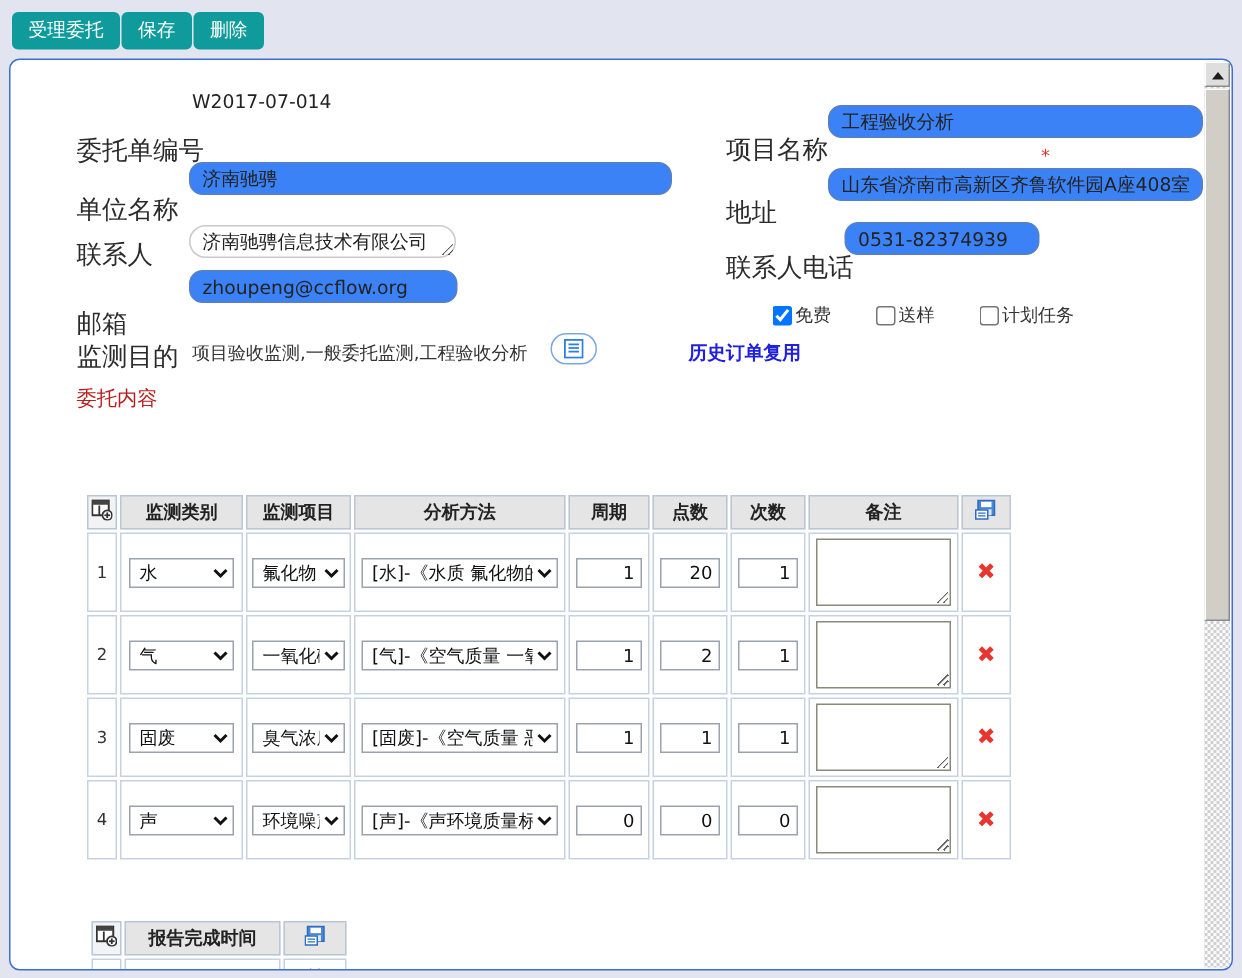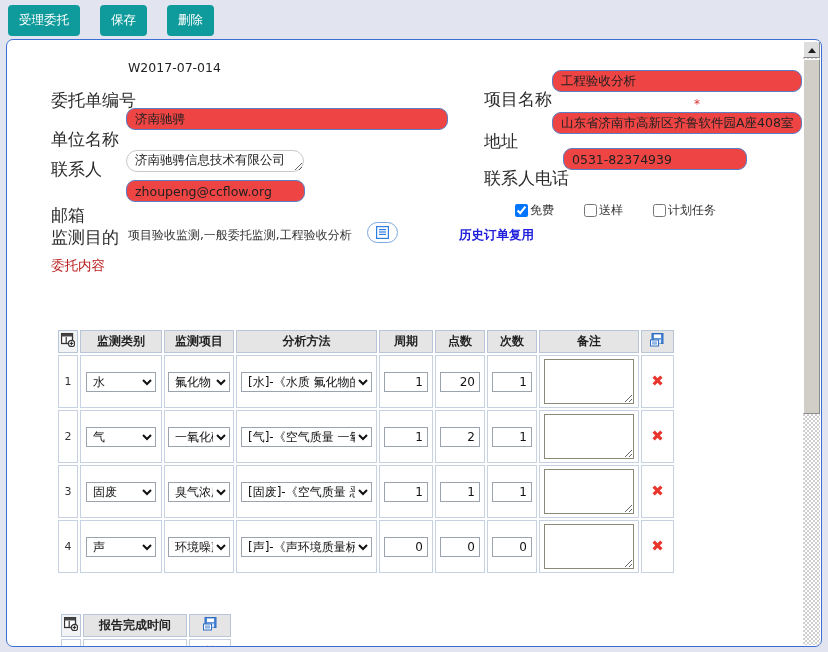--- a/index.html
+++ b/index.html
@@ -11,21 +11,22 @@
     font-size: 12px;
     color: #333;
     overflow: hidden;
   }
 
   
   .toolbar {
     padding: 5px 0 0 8px;
     height: 36px;
     display: flex;
-    gap: 20px;
+    align-items: center;
+    gap: 1px;
   }
   .tbtn {
     background: #0f9b9b;
     color: #fff;
     border: none;
     border-radius: 4px;
     padding: 6px 11px 7px;
     font-size: 12.5px;
     font-family: inherit;
     line-height: 1;
@@ -102,25 +103,25 @@
   .static-val { font-size: 12.5px; color: #222; }
 
   input.txt, textarea.txt {
     font-family: inherit;
     font-size: 12.5px;
     color: #222;
     border: 1px solid #5a7fc4;
     border-radius: 9px;
     padding: 3px 8px;
     outline: none;
-    background: #ef4444;
+    background: #3b82f6;
     height: 22px;
   }
   textarea.ta-contact {
-    font-family: Liberation Mono, monospace;
+    font-family: Liberation Sans, sans-serif;
     font-size: 12.5px;
     color: #222;
     border: 1px solid #c9c9c9;
     border-radius: 11px;
     padding: 3px 8px;
     outline: none;
     resize: both;
     overflow: hidden;
     height: 22px;
     line-height: 15px;
@@ -249,21 +250,21 @@
 
       <div class="fld lbl" style="left:477px; top:48px;">项目名称</div>
       <input class="fld txt" style="left: 545px; top: 30px; width: 250px;" value="工程验收分析">
 
       <div class="fld req-star" style="left:687px; top:57px;">*</div>
 
       <div class="fld lbl" style="left:477px; top:90px;">地址</div>
       <input class="fld txt" style="left: 545px; top: 72px; width: 250px;" value="山东省济南市高新区齐鲁软件园A座408室">
 
       <div class="fld lbl" style="left:477px; top:127px;">联系人电话</div>
-      <input class="fld txt" style="left: 556px; top: 108px; width: 184px;" value="0531-82374939">
+      <input class="fld txt" style="left: 556px; top: 108px; width: 130px;" value="0531-82374939">
 
       <div class="chk-row" style="left:508px; top:141px;">
         <label class="chk-item">
           <input type="checkbox" checked="" style="">
           <span>免费</span>
         </label>
         <label class="chk-item">
           <input type="checkbox" style="">
           <span>送样</span>
         </label>

